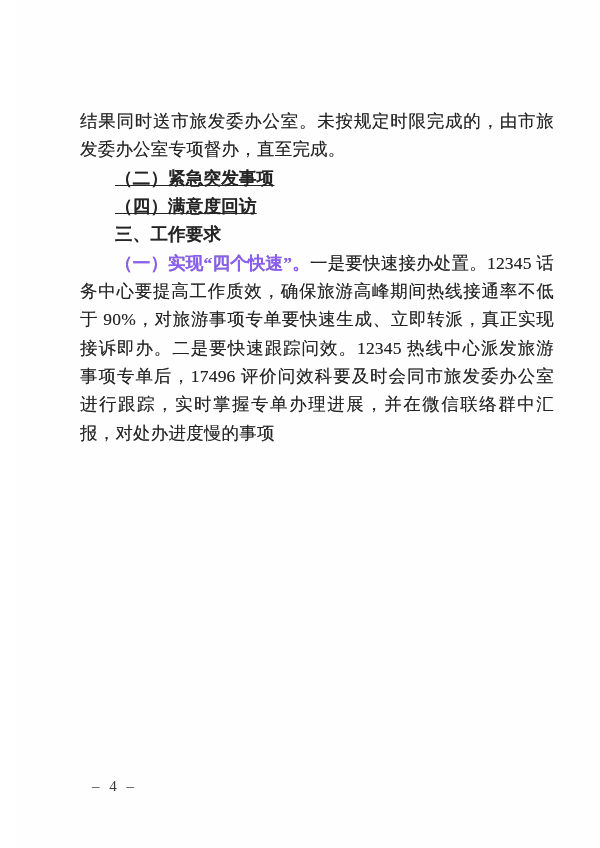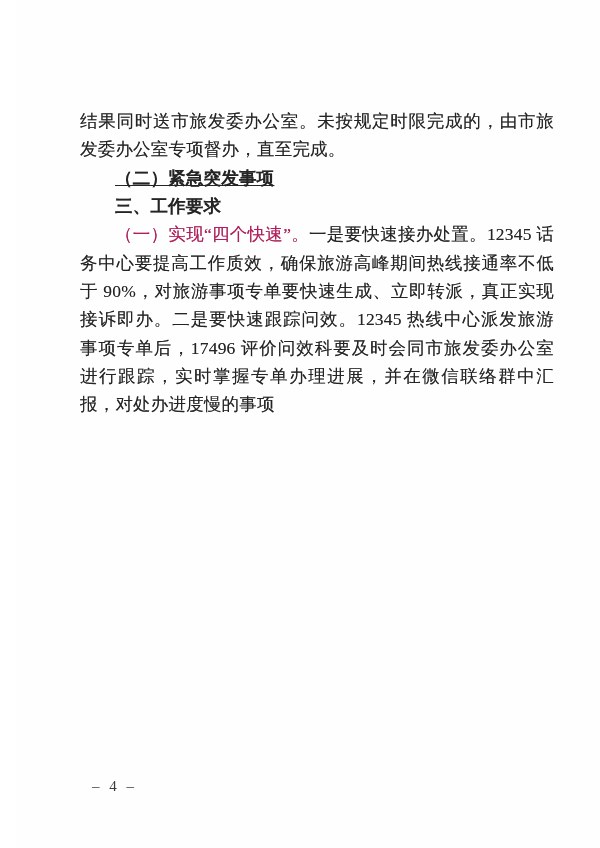--- a/index.html
+++ b/index.html
@@ -44,22 +44,22 @@
     color: #111111;
     text-decoration: underline;
   }
   .section-heading {
     font-family: "Liberation Sans", "DejaVu Sans", sans-serif;
     font-weight: bold;
     color: #111111;
     letter-spacing: 0.6px;
   }
   .lead-bold {
-    font-weight: normal;
-    color: #be185d;
+    font-weight: bold;
+    color: #8b5cf6;
   }
   .page-number {
     position: absolute;
     left: 76px;
     top: 778px;
     font-size: 15px;
     letter-spacing: 3px;
     color: #3a3a3a;
     font-family: "Liberation Serif", "DejaVu Serif", serif;
   }
@@ -70,20 +70,21 @@
 <div class="page">
   <div class="content">
 
     <p class="no-indent">结果同时送市旅发委办公室。未按规定时限完成的，由市旅发委办公室专项督办，直至完成。</p>
 
     <p class="indent subsection-heading">（二）紧急突发事项</p>
 
 
 
 
+    <p class="indent subsection-heading">（四）满意度回访</p>
 
 
     <p class="indent section-heading">三、工作要求</p>
 
     <p class="indent"><span class="lead-bold">（一）实现“四个快速”。</span><span>一是要快速接办处置。12345 话务中心要提高工作质效，确保旅游高峰期间热线接通率不低于 90%，对旅游事项专单要快速生成、立即转派，真正实现接诉即办。二是要快速跟踪问效。12345 热线中心派发旅游事项专单后，17496 评价问效科要及时会同市旅发委办公室进行跟踪，实时掌握专单办理进展，并在微信联络群中汇报，对处办进度慢的事项</span></p>
 
   </div>
 
   <div class="page-number">– 4 –</div>
 </div>

